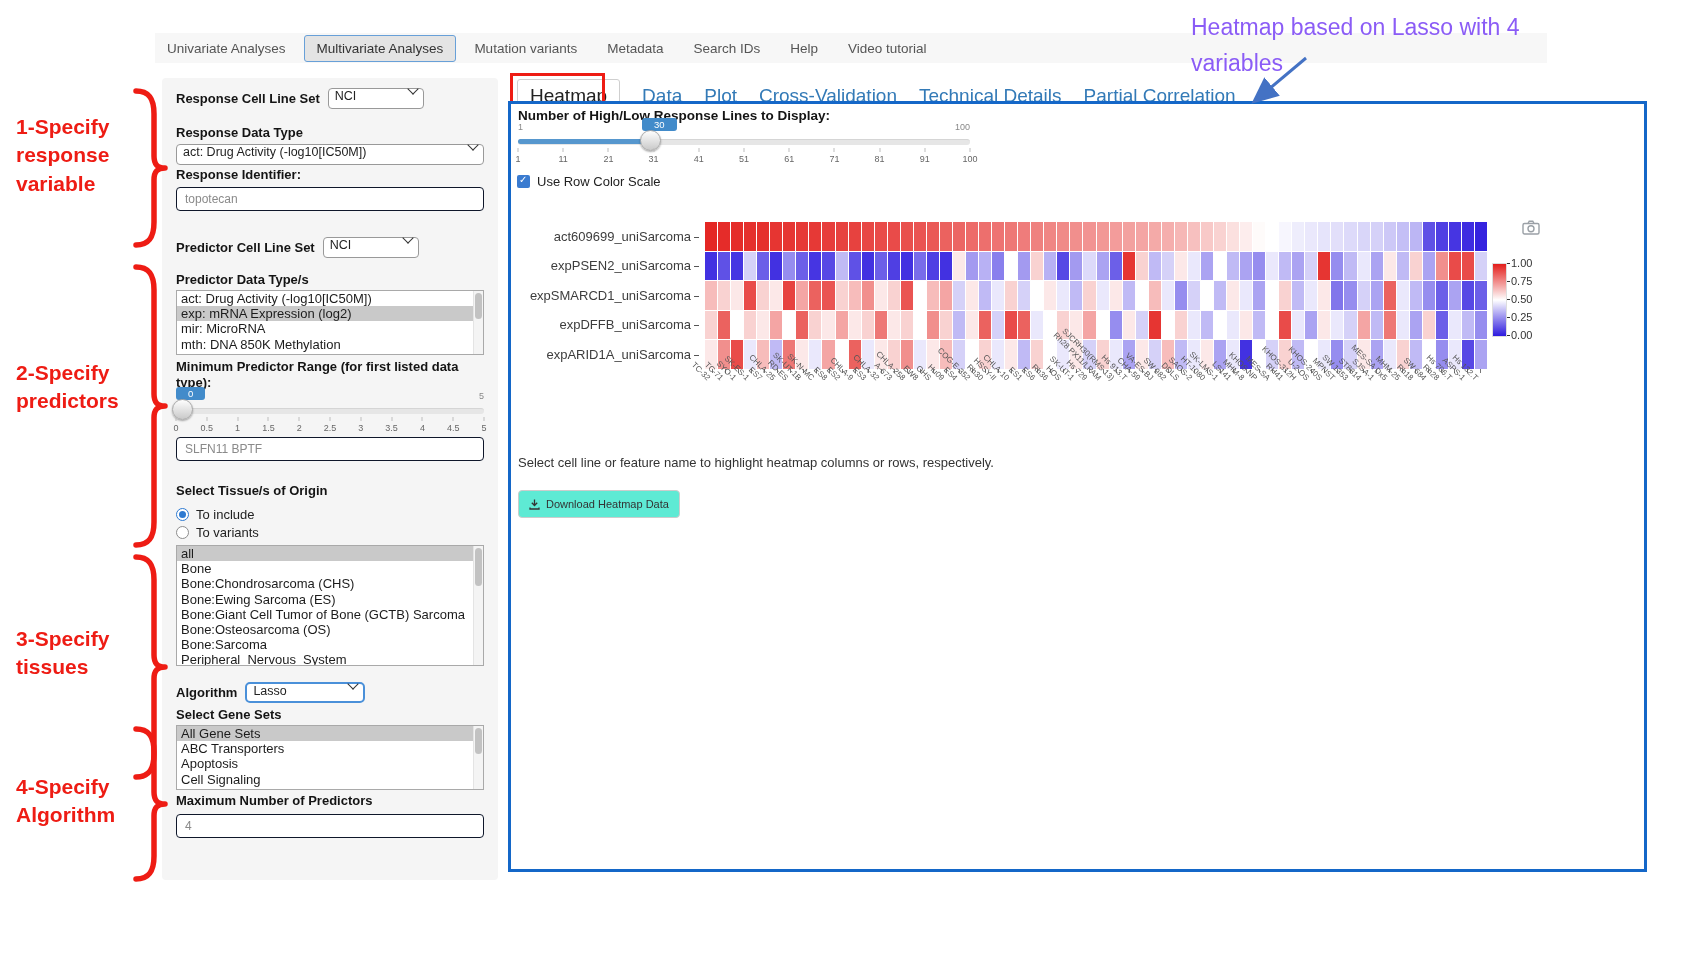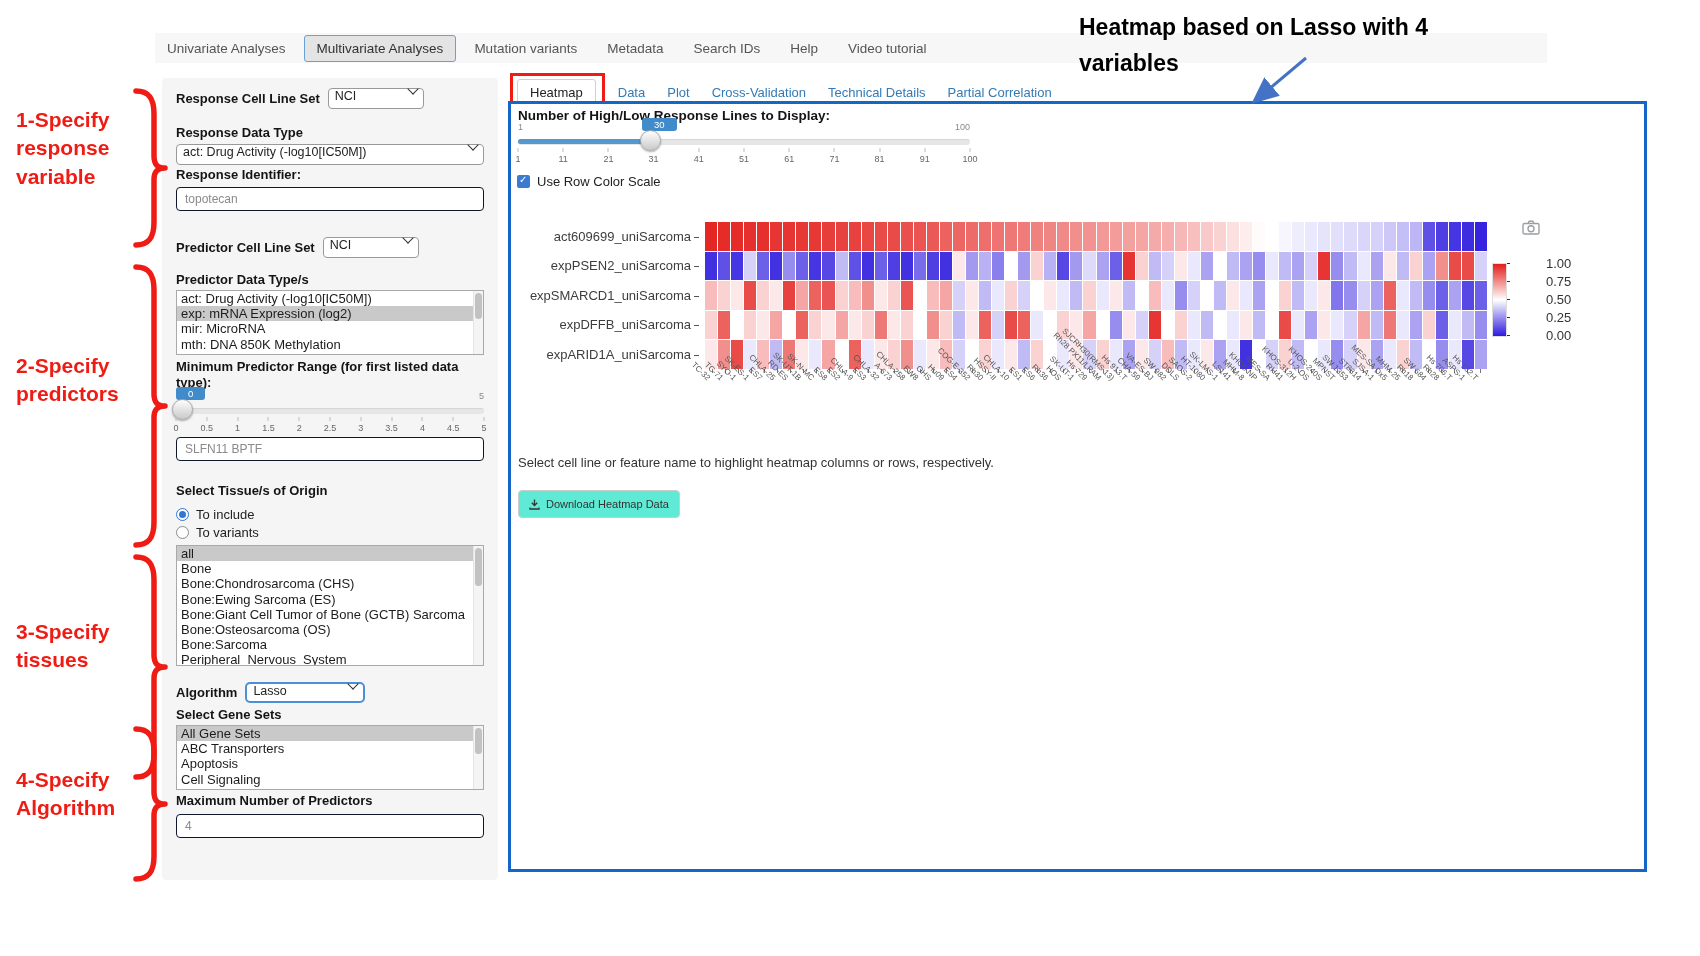--- a/index.html
+++ b/index.html
@@ -34,49 +34,49 @@
   .strack{position:absolute;left:0;right:0;top:15px;height:5px;background:#e6e6e6;border-radius:3px;border-top:1px solid #d5d5d5;cursor:pointer;}
   .sfill{position:absolute;top:15px;height:5px;background:#5697ce;border-radius:3px 0 0 3px;}
   .shandle{position:absolute;top:6px;width:21px;height:21px;border-radius:50%;background:linear-gradient(#fefefe,#c9c9c9);border:1px solid #a8a8a8;box-shadow:0 1px 2px rgba(0,0,0,.35);box-sizing:border-box;cursor:grab;}
   .sbadge{position:absolute;top:-6px;background:#428bca;color:#fff;font-size:9.5px;padding:0 12px;height:13px;line-height:13px;border-radius:3px;}
   .sticks{position:absolute;left:0;right:0;top:23px;height:18px;}
   .tickmark{position:absolute;width:1px;height:4px;background:#bdbdbd;top:1px;transform:translateX(-50%);}
   .ticklab{position:absolute;top:7px;transform:translateX(-50%);font-size:9px;color:#666;white-space:nowrap;}
   .minmax{position:absolute;top:-2px;font-size:9px;color:#888;}
 
   
-  .res-tabs{position:absolute;left:517px;top:79px;display:flex;gap:22px;align-items:center;font-size:13px;justify-content:flex-end;}
+  .res-tabs{position:absolute;left:517px;top:79px;display:flex;gap:22px;align-items:center;font-size:19px;justify-content:flex-end;}
   .res-tab{color:#337ab7;cursor:pointer;white-space:nowrap;}
   .res-tab.active{color:#222;background:#fff;border:1px solid #cfcfcf;border-radius:3px;padding:5px 12px;}
   .red-frame{position:absolute;left:510px;top:73px;width:89px;height:38px;border:3px solid #ee1c14;pointer-events:none;}
   .bluebox{position:absolute;left:508px;top:101px;width:1139px;height:771px;border:3px solid #1467c8;box-sizing:border-box;background:#fff;}
   .hm-title{position:absolute;left:518px;top:108px;font-size:13.5px;font-weight:bold;color:#141414;}
   #resp-slider{position:absolute;left:518px;top:124px;width:452px;height:50px;}
   .cbx-row{position:absolute;left:517px;top:174px;display:flex;align-items:center;gap:7px;font-size:13px;color:#222;}
   .cbx{width:13px;height:13px;background:#3a7bd0;border-radius:2px;position:relative;flex:none;cursor:pointer;}
   .cbx::after{content:"\2713";position:absolute;left:2px;top:-1px;color:#fff;font-size:10px;font-weight:bold;}
 
   
   #hm-grid{position:absolute;left:705px;top:222px;width:782px;height:147px;display:grid;grid-template-columns:repeat(60,1fr);gap:1px;background:#fff;}
   .hm-cell{min-width:0;min-height:0;}
   .hm-rowlab{position:absolute;left:505px;width:194px;text-align:right;font-size:13px;color:#3d3d3d;white-space:nowrap;}
   .hm-rowdash{display:inline-block;width:5px;height:1px;background:#555;vertical-align:middle;margin-left:3px;}
   .hm-xtick{position:absolute;width:1px;height:4px;background:#777;top:369px;}
   .hm-xlab{position:absolute;top:376px;font-size:8px;color:#555;white-space:nowrap;transform-origin:100% 0;transform:translateX(-100%) rotate(45deg);}
   .cbar{position:absolute;left:1492px;top:263px;width:13px;height:72px;background:linear-gradient(to bottom,#e31e1b 0%,#ffffff 50%,#2d1ade 100%);border:0.5px solid #ddd;}
-  .cbar-lab{position:absolute;left:1511px;font-size:13px;color:#333;transform:translateY(-50%);margin-left:35px;}
+  .cbar-lab{position:absolute;left:1511px;font-size:11px;color:#333;transform:translateY(-50%);}
   .cbar-dash{position:absolute;left:1506px;width:4px;height:1px;background:#333;}
   .note{position:absolute;left:518px;top:455px;font-size:13px;color:#333;}
   .dl-btn{position:absolute;left:518px;top:490px;height:26px;display:inline-flex;align-items:center;gap:6px;padding:0 10px;background:#5eead4;border:1px solid #ccc;border-radius:4px;font-size:11px;color:#333;cursor:pointer;}
   .cam{position:absolute;left:1522px;top:220px;cursor:pointer;}
 
   
-  .step{position:absolute;left:16px;color:#ee1c14;font-weight:bold;font-size:21px;line-height:1.35;}
+  .step{position:absolute;left:16px;color:#ee1c14;font-weight:bold;font-size:21px;line-height:1.35;margin-top:7px;}
   .brace{position:absolute;left:128px;pointer-events:none;}
-  .callout{position:absolute;left:1079px;top:10px;width:410px;font-size:23px;font-weight:bold;color:#000000;line-height:1.55;}
+  .callout{position:absolute;left:1191px;top:10px;width:410px;font-size:23px;font-weight:normal;color:#8b5cf6;line-height:1.55;}
   .arrow{position:absolute;left:1238px;top:50px;pointer-events:none;}
 </style>
 </head>
 <body>
 
 <div id="page">
 
   <div class="nav-bar" id="nav-tabs">
       <div class="nav-tab">Univariate Analyses</div>
       <div class="nav-tab active">Multivariate Analyses</div>

